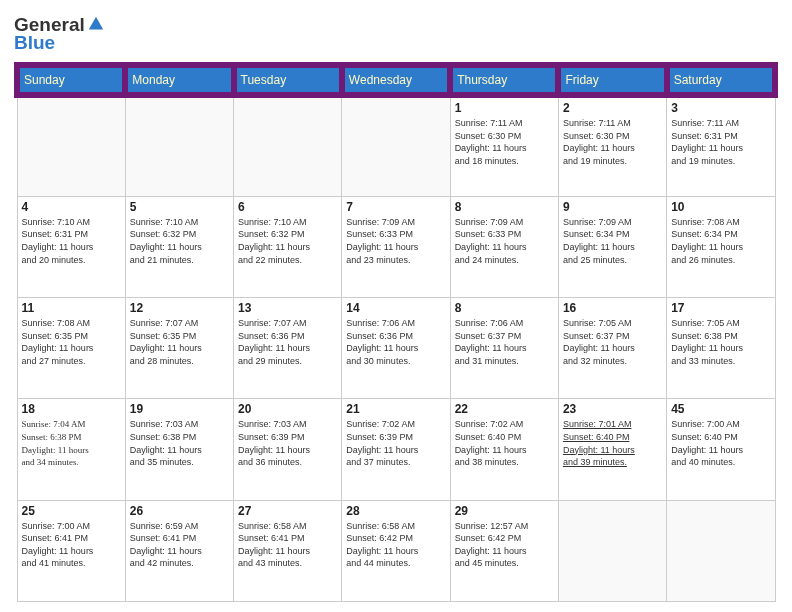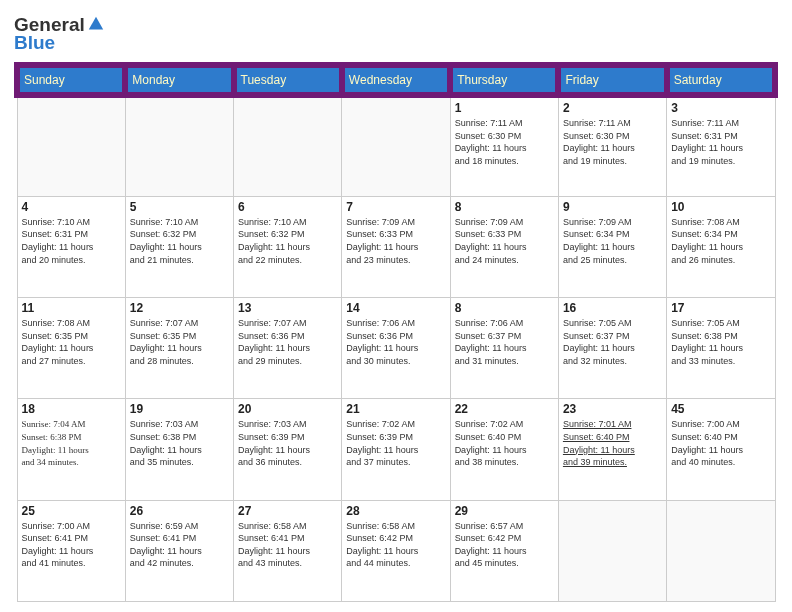--- a/index.html
+++ b/index.html
@@ -327,21 +327,21 @@
           </td>
           <td>
             <span class="day-num">28</span>
             <div class="day-info" style="white-space: pre-line;">Sunrise: 6:58 AM
 Sunset: 6:42 PM
 Daylight: 11 hours
 and 44 minutes.</div>
           </td>
           <td>
             <span class="day-num">29</span>
-            <div class="day-info" style="white-space: pre-line;">Sunrise: 6:57 AM
+            <div class="day-info" style="white-space: pre-line;">Sunrise: 12:57 AM
 Sunset: 6:42 PM
 Daylight: 11 hours
 and 45 minutes.</div>
           </td>
           <td class="empty-cell"></td>
           <td class="empty-cell"></td>
         </tr>
       </tbody>
   </table>
 </div>

